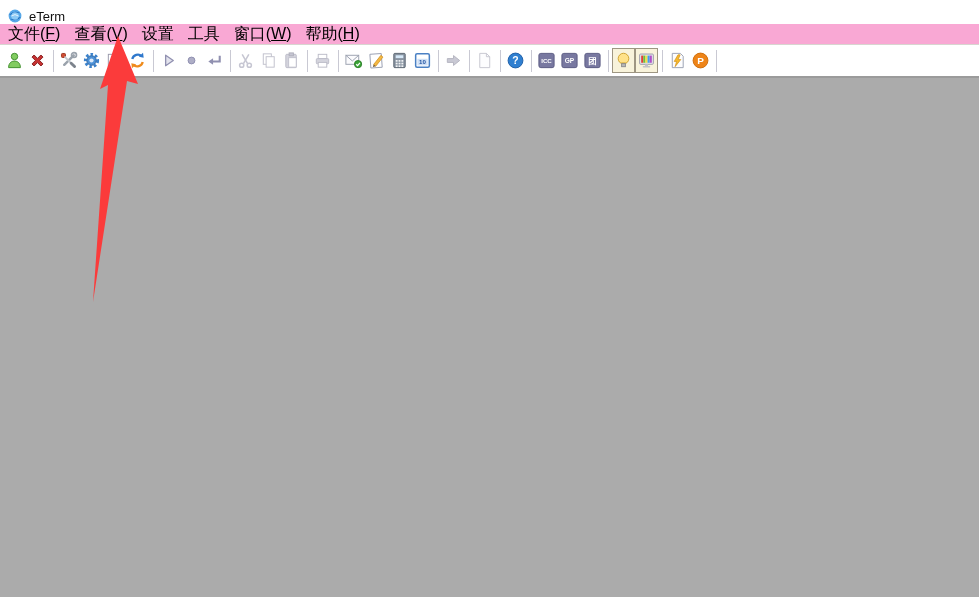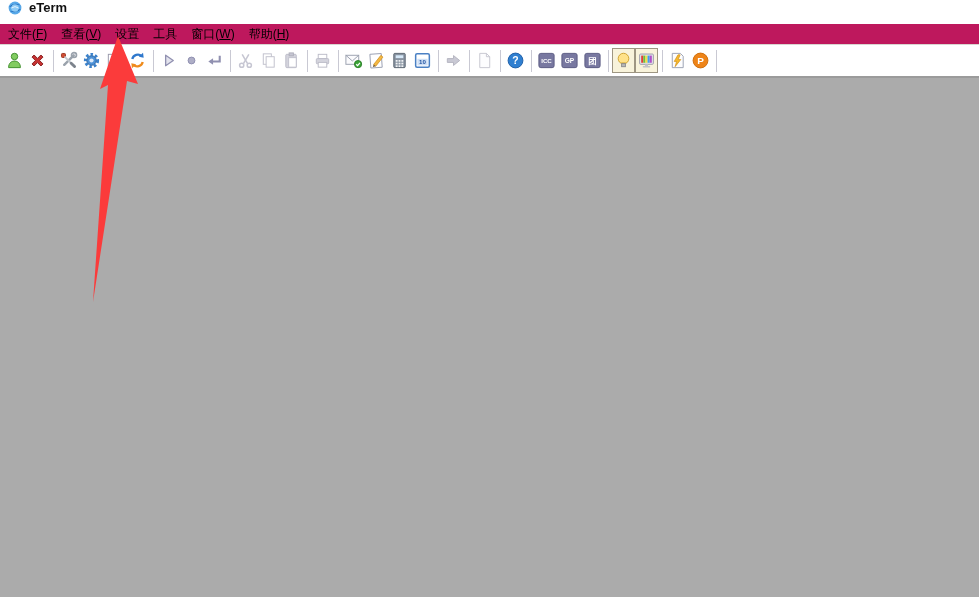--- a/index.html
+++ b/index.html
@@ -1,23 +1,23 @@
 <!DOCTYPE html>
 <html><head>
 <meta charset="utf-8">
 <style>
   html,body{margin:0;padding:0;}
   body{
     width:979px;height:597px;position:relative;overflow:hidden;
     font-family:"Liberation Sans","DejaVu Sans",sans-serif;
     background:#ffffff;
   }
-  .titlebar{height:24px;display:flex;align-items:flex-start;gap:6px;padding-left:7px;background:#fff;font-weight:bold;}
+  .titlebar{height:24px;display:flex;align-items:flex-end;gap:6px;padding-left:7px;background:#fff;}
   .title-text{font-size:13px;color:#111;}
-  .menubar{height:20px;display:flex;align-items:flex-start;background:#be185d;font-size:12px;color:#000;padding-left:1px;}
+  .menubar{height:20px;display:flex;align-items:center;background:#f9a8d4;font-size:16px;color:#000;padding-left:1px;}
   .menu-item{padding:2px 7px;cursor:default;white-space:nowrap;}
   .menu-item .mn{text-decoration:underline;}
   .toolbar{
     height:31px;background:#fff;display:flex;align-items:center;padding-left:3px;
     border-top:1px solid #d8d5d0;border-bottom:2px solid #9b9b9b;
   }
   .tbtn{
     width:23px;height:25px;display:flex;align-items:center;justify-content:center;
     border:1px solid transparent;box-sizing:border-box;flex:none;
   }

